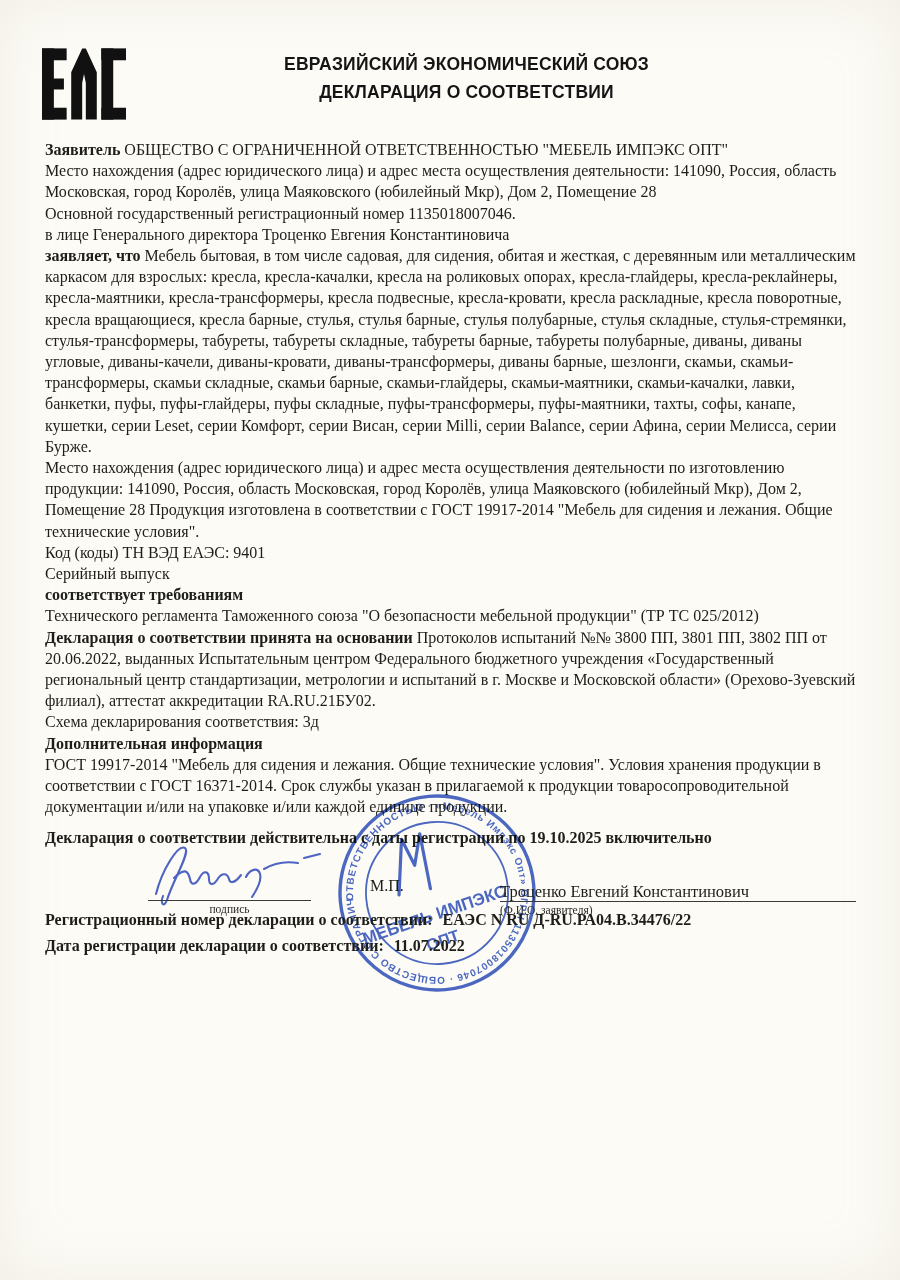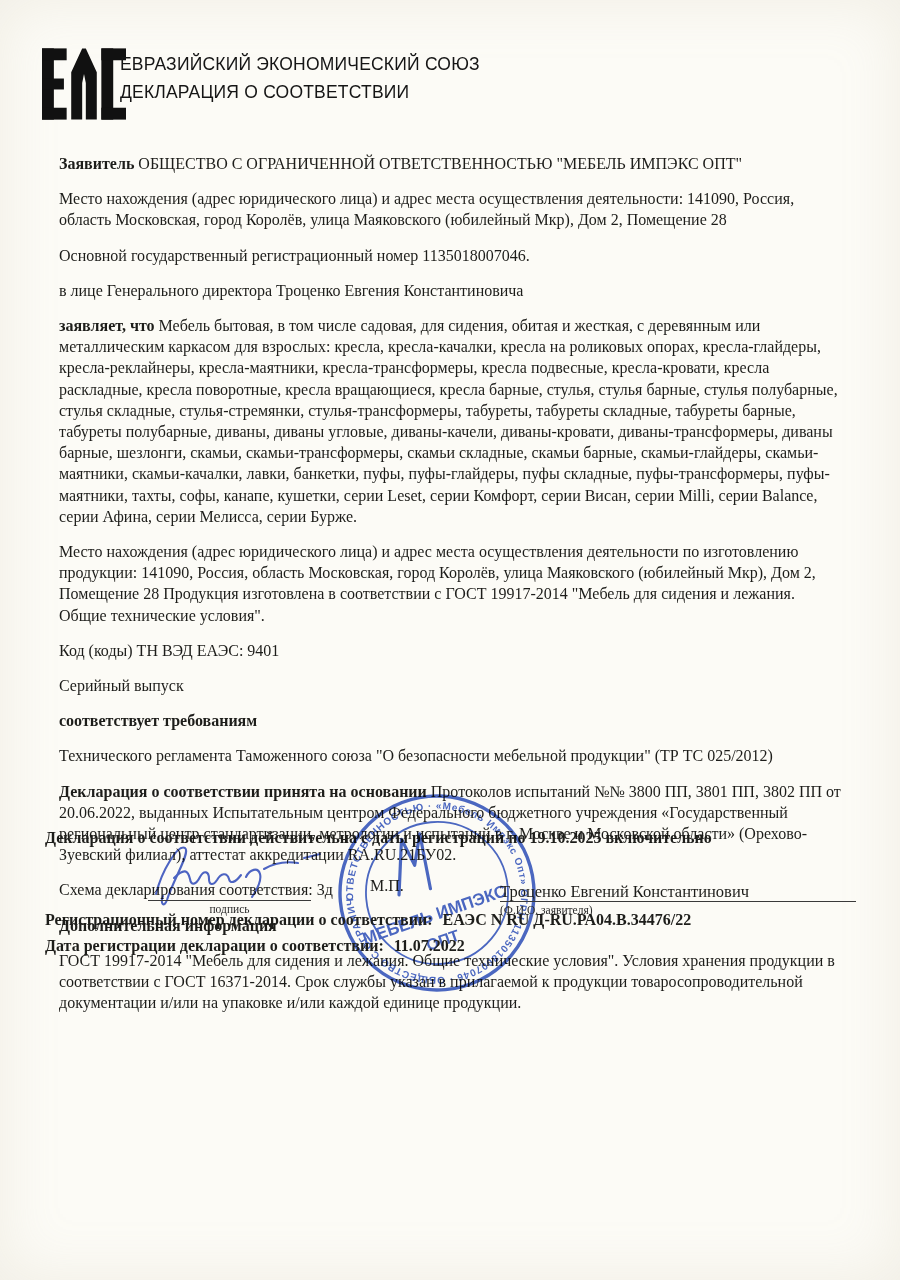--- a/index.html
+++ b/index.html
@@ -5,27 +5,27 @@
   html,body{margin:0;padding:0;background:#9a9a9a;}
   .page{
     position:relative;width:900px;height:1280px;margin:0 auto;
     background:#fcfbf6;overflow:hidden;
     font-family:"Liberation Serif","DejaVu Serif",serif;color:#1d1d1a;
     box-shadow:inset 0 0 60px rgba(190,180,150,0.18);
   }
   
   .eac-logo{position:absolute;left:42px;top:45px;width:84px;height:78px;}
   .title-block{
-    position:absolute;left:120px;top:50px;width:693px;
+    position:absolute;left:120px;top:50px;width:693px;text-align:center;
     font-family:"Liberation Sans","DejaVu Sans",sans-serif;
-    font-weight:normal;font-size:17.5px;line-height:28px;letter-spacing:0.2px;color:#151515;
+    font-weight:bold;font-size:17.5px;line-height:28px;letter-spacing:0.2px;color:#151515;
   }
   
   .doc-body{position:absolute;left:45px;top:139px;width:813px;}
-  .doc-body p{margin:14px;font-size:16px;line-height:21.2px;}
+  .doc-body p{margin:0;font-size:16px;line-height:21.2px;}
   .doc-body b{font-weight:bold;}
   
   .validity-line{position:absolute;left:45px;top:827px;width:813px;font-size:16px;font-weight:bold;line-height:21px;}
   
   .signature-svg{position:absolute;left:140px;top:838px;mix-blend-mode:multiply;}
   .sig-line{position:absolute;left:148px;top:900px;width:163px;border-top:1.8px solid #3a3a3a;}
   .sig-caption{position:absolute;left:148px;top:903px;width:163px;text-align:center;font-size:11.5px;color:#2a2a2a;}
   .mp-text{position:absolute;left:370px;top:877px;font-size:16px;color:#1d1d1a;}
   .stamp-svg{position:absolute;left:336px;top:792px;mix-blend-mode:multiply;}
   .signer-name{position:absolute;left:500px;top:882px;width:356px;text-align:left;font-size:16.5px;}

